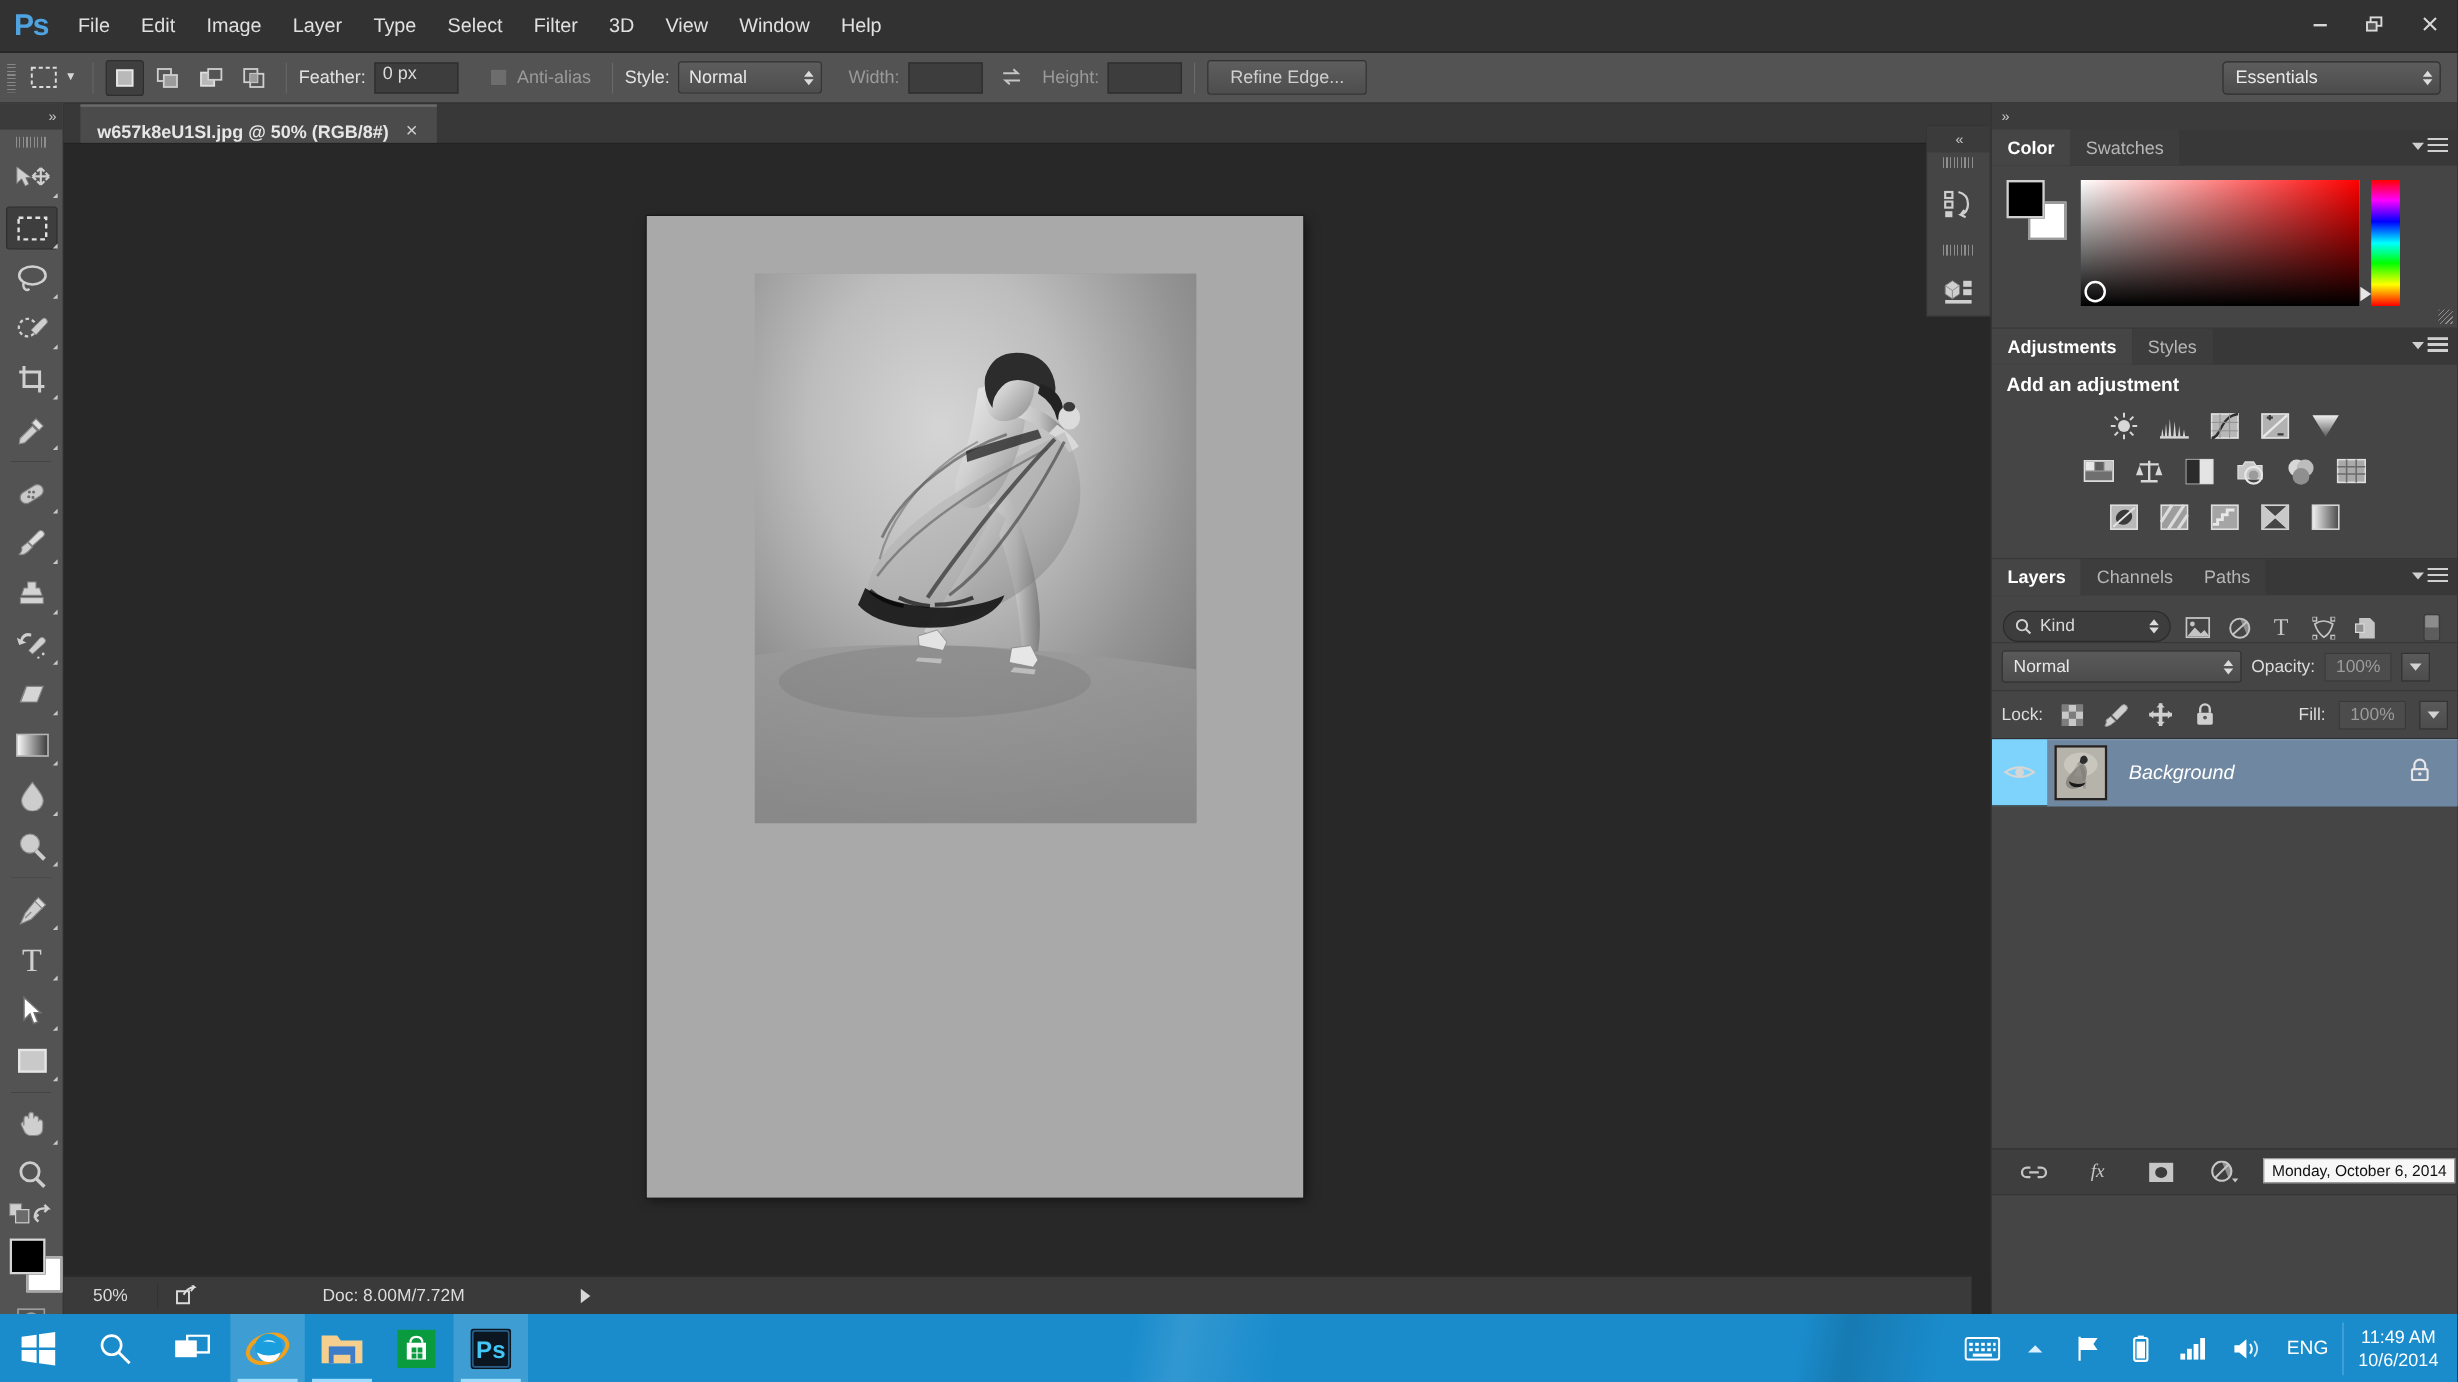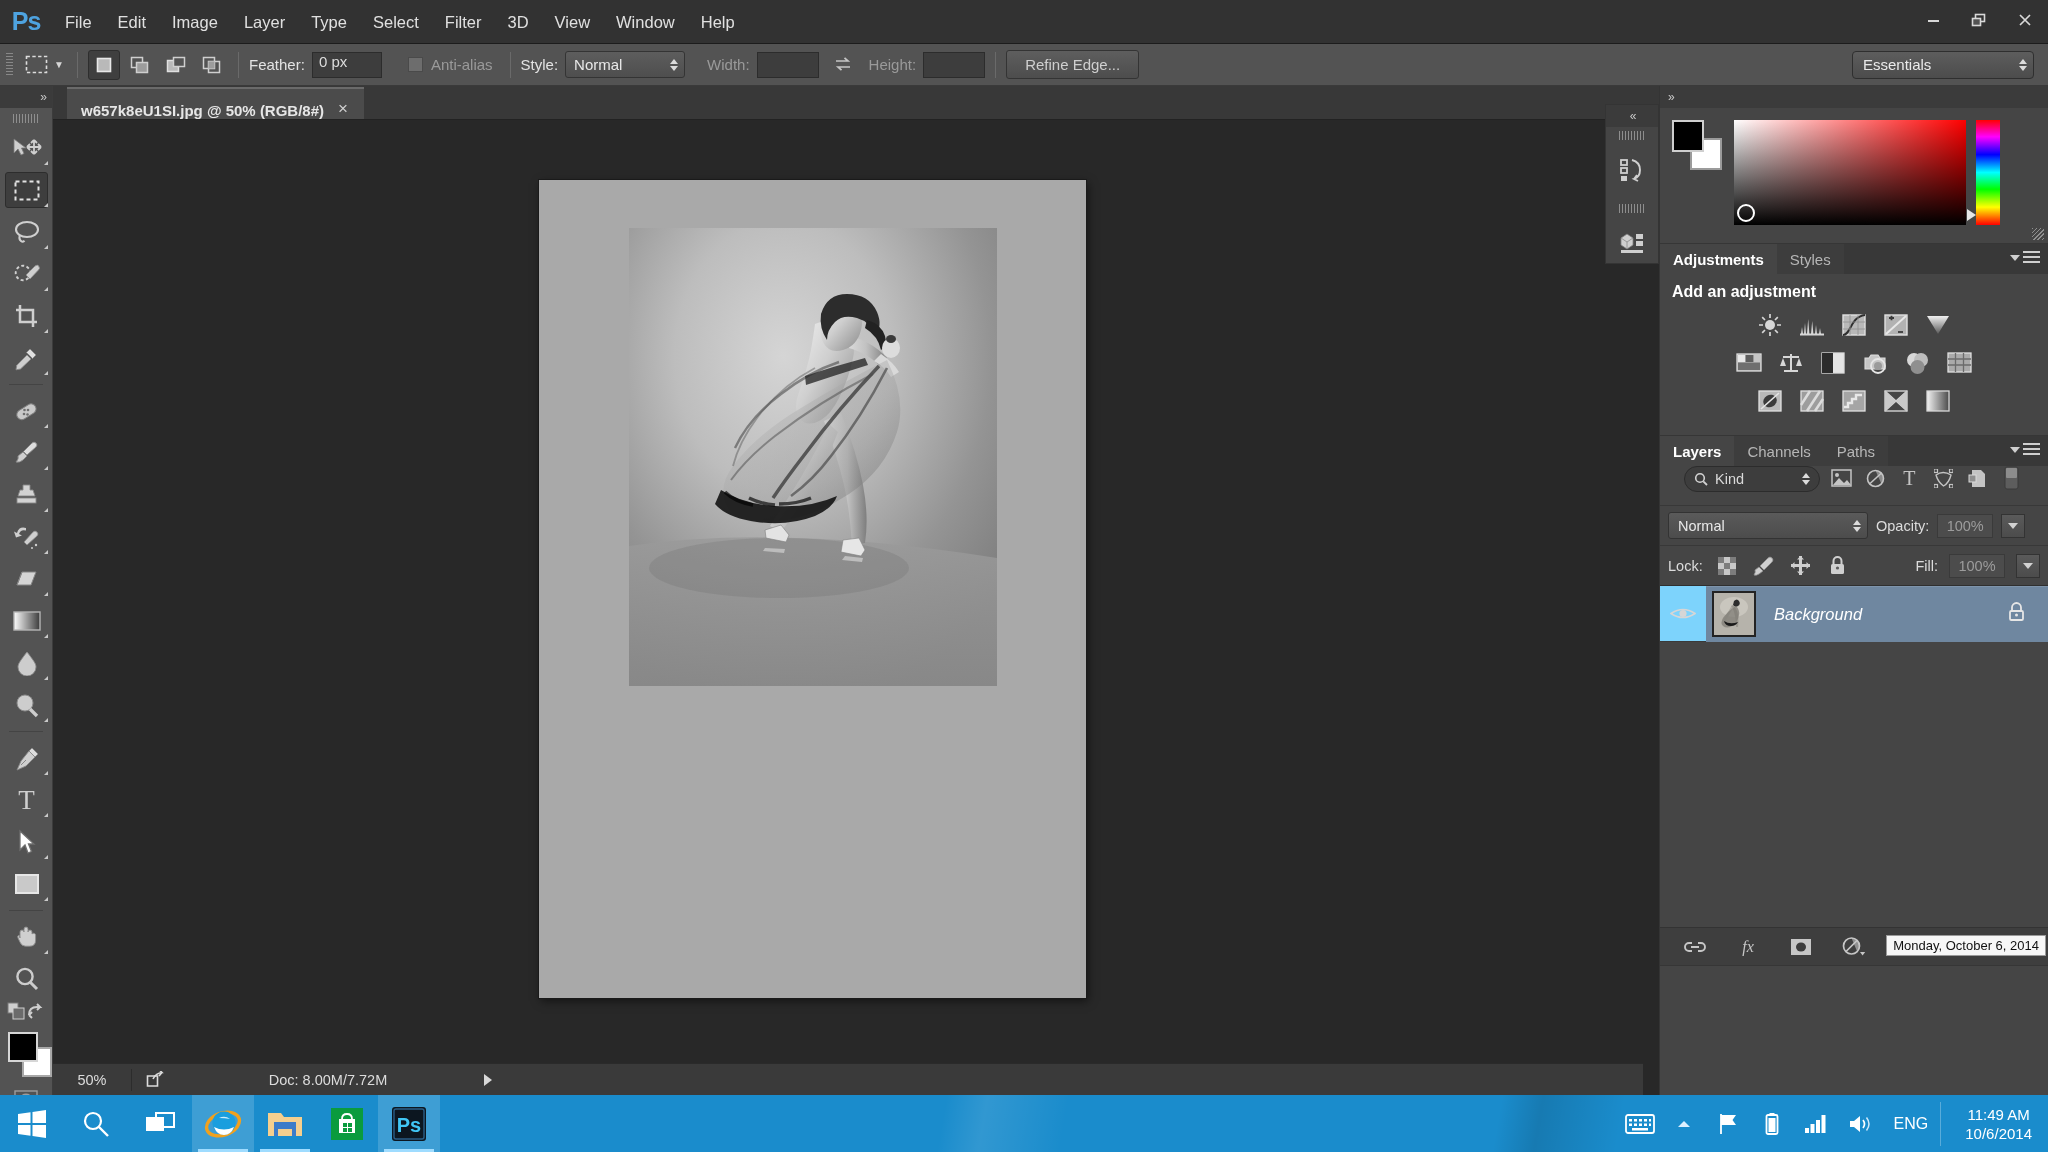--- a/index.html
+++ b/index.html
@@ -204,21 +204,21 @@
   .cp-resize { position:absolute; right: 4px; bottom: 3px; width: 12px; height: 12px;
     background: repeating-linear-gradient(135deg,#8f8f8f 0 1px,transparent 1px 3px); }
 
   
   .adj-title { color:#fff; font-size:16px; font-weight:bold; padding: 9px 0 8px 12px; }
   .adj-grid { padding: 0 0 12px 0; }
   .adj-row { display:flex; justify-content:center; gap: 14px; padding: 3px 0 9px 0; }
   .adj-ic { width: 28px; height: 26px; display:flex; align-items:center; justify-content:center; }
 
   
-  .filter-row { display:flex; align-items:flex-start; height: 40px; padding: 0 24px; gap:9px;
+  .filter-row { display:flex; align-items:flex-end; height: 40px; padding: 0 9px; gap:9px;
      border-bottom:1px solid #383838; }
   .kind-sel { width: 140px; height: 26px; background:#3d3d3d; border:1px solid #2c2c2c;
     border-radius:13px; display:flex; align-items:center; padding:0 9px; gap:7px;
     color:#d9d9d9; font-size:14.5px; position:relative; }
   .kind-sel .spin { right: 9px; }
   .fic { width: 26px; height: 24px; display:flex; align-items:center; justify-content:center; }
   .blend-row { display:flex; align-items:center; height: 40px; padding: 0 8px; gap: 8px;
     border-bottom:1px solid #383838; }
   .blend-sel { width: 200px; height: 27px; background: linear-gradient(#5a5a5a,#4c4c4c);
     border:1px solid #333; border-radius:3px; display:flex;align-items:center;
@@ -260,21 +260,21 @@
   }
   .tb-item { width: 64px; height: 57px; display:flex; align-items:center; justify-content:center; position:relative;}
   .tb-item.app { width: 62px; }
   .tb-item.hl { background: rgba(255,255,255,.16); }
   .tb-item.running::after {
     content:''; position:absolute; left:6px; right:6px; bottom:0; height:3px; background:#9fdcff;
   }
   .tray { position:absolute; right: 0; height:57px; display:flex; align-items:center; gap: 0; }
   .tray-ic { width: 44px; height:57px; display:flex;align-items:center;justify-content:center; }
   .tray-lang { color:#fff; font-size:16px; padding: 0 12px; }
-  .tray-clock { color:#fff; font-size:15px; line-height:19px; text-align:center; padding: 0 16px 0 24px;
+  .tray-clock { color:#fff; font-size:15px; line-height:19px; text-align:center; padding: 0 16px 0 12px;
      border-left: 1px solid rgba(255,255,255,.28); height: 44px; display:flex; flex-direction:column; justify-content:center;}
 </style>
 </head>
 <body>
 
 <div id="app">
 
   <div class="menubar">
     <div class="ps-logo">Ps</div>
     <div class="menu-item">File</div>
@@ -674,20 +674,28 @@
         <rect x="18" y="11" width="7" height="5" fill="#cfcfcf"></rect>
         <rect x="3" y="20" width="22" height="3" fill="#cfcfcf"></rect>
       </svg>
     </div>
   </div>
 
   <div class="panels">
     <div class="dock-collapse">»</div>
 
     <div class="panel">
+      <div class="ptabs">
+        <div class="ptab active">Color</div>
+        <div class="ptab">Swatches</div>
+        <div class="pmenu">
+          <span class="tri"></span>
+          <span class="bars"></span>
+        </div>
+      </div>
       <div class="colorbody">
         <div class="cp-sw">
           <div class="cp-fg"></div>
           <div class="cp-bg"></div>
         </div>
         <div class="cp-field"></div>
         <div class="cp-huebar">
           <span class="mk"></span>
         </div>
       </div>

